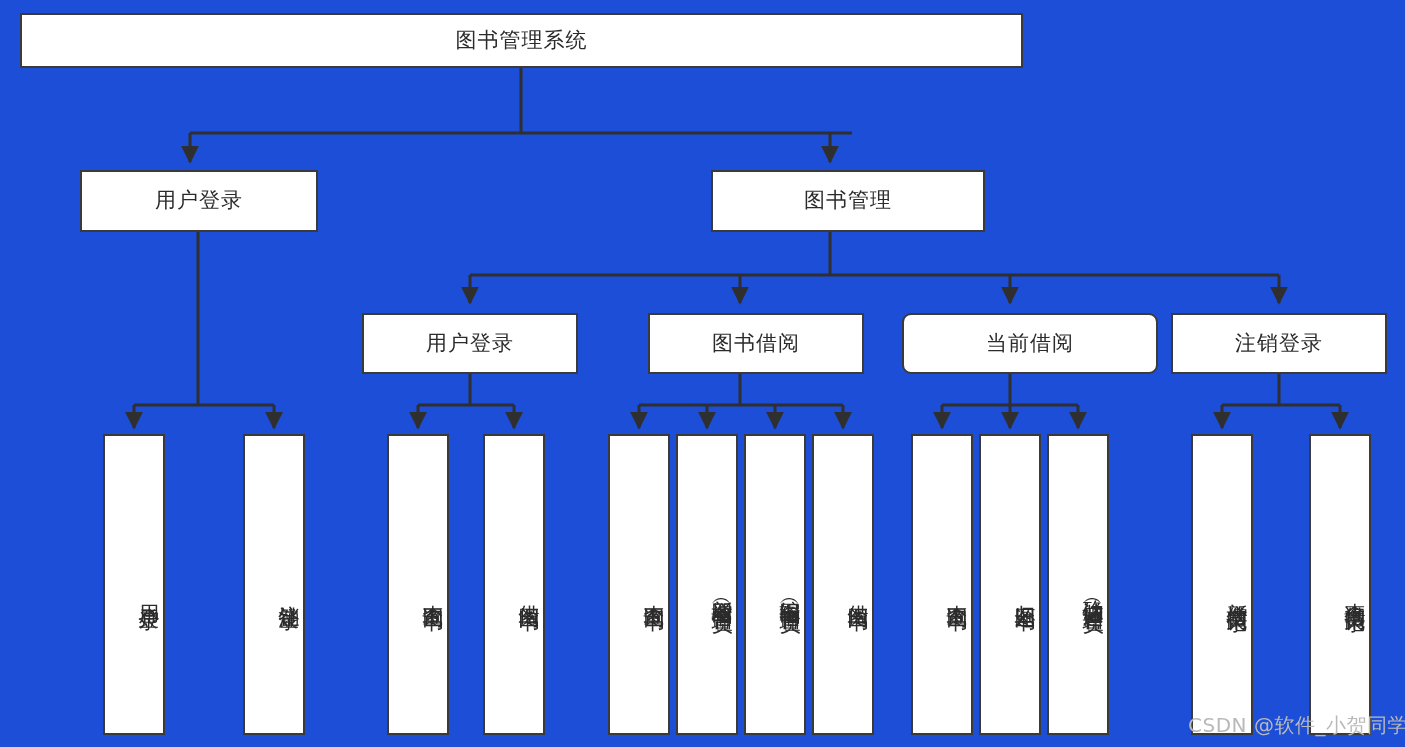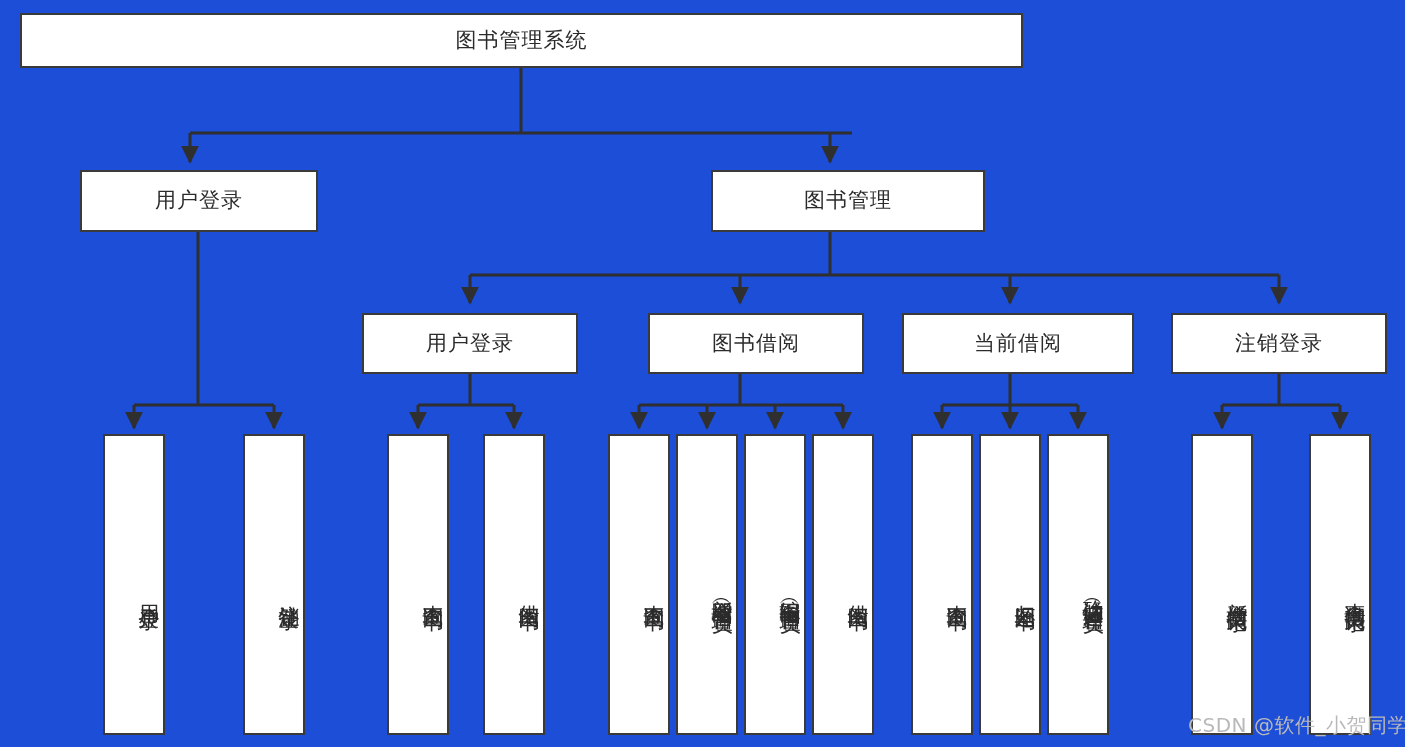--- a/index.html
+++ b/index.html
@@ -134,21 +134,21 @@
   <div class="node horiz" style="left:711px; top:170px; width:274px; height:62px;">
     <span>图书管理</span>
   </div>
 
   <div class="node horiz" style="left:362px; top:313px; width:216px; height:61px;">
     <span>用户登录</span>
   </div>
   <div class="node horiz" style="left:648px; top:313px; width:216px; height:61px;">
     <span>图书借阅</span>
   </div>
-  <div class="node horiz" style="left:902px; top:313px; width:232px; height:61px;">
+  <div class="node horiz" style="left:902px; top:313px; width:256px; height:61px;border-radius:9px;">
     <span>当前借阅</span>
   </div>
   <div class="node horiz" style="left:1171px; top:313px; width:216px; height:61px;">
     <span>注销登录</span>
   </div>
 
   <div class="node vert" style="left:103px; top:434px; width:62px; height:301px;">
     <span class="vtext">用户登录</span>
   </div>
   <div class="node vert" style="left:243px; top:434px; width:62px; height:301px;">

